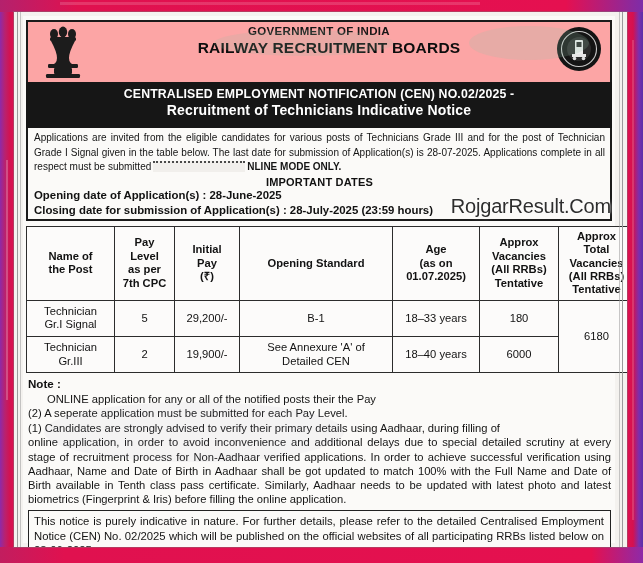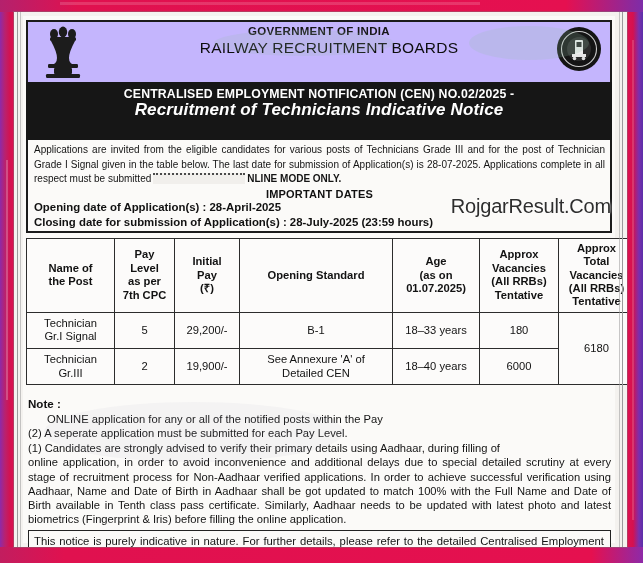--- a/index.html
+++ b/index.html
@@ -41,38 +41,38 @@
 
   #sheet{
     position:absolute;left:9px;top:4px;width:592px;height:527px;
     background:#fbfaf8;
   }
 
   
   .hdrbox{
     position:relative;margin:4px 3px 0 3px;
     border:2px solid #1b1b1b;border-bottom:none;
-    height:60px;background:#c4b5fd;
+    height:60px;background:#fca5a5;
   }
   .hdr-lines{position:absolute;left:0;right:0;top:2px;text-align:center;}
   .h-gov{font-size:11.5px;font-weight:bold;letter-spacing:.3px;color:#161616;line-height:14px;}
   .h-min{font-size:15px;font-weight:bold;letter-spacing:.2px;color:#111;line-height:19px;}
-  .h-rrb{font-size:15.5px;font-weight:normal;letter-spacing:.2px;color:#0d0d0d;line-height:20px;margin-left:20px;}
+  .h-rrb{font-size:15.5px;font-weight:bold;letter-spacing:.2px;color:#0d0d0d;line-height:20px;margin-left:20px;}
 
   .emblem{position:absolute;left:10px;top:3px;width:50px;height:56px;}
   .rrblogo{position:absolute;right:8px;top:4px;width:46px;height:46px;}
 
   
   .cenband{
     margin:0 3px;background:#161616;color:#fff;
     border:2px solid #161616;border-top:1px solid #161616;
-    padding:3px 0 20px 0;text-align:center;
+    padding:3px 0 8px 0;text-align:center;
   }
   .cen1{font-size:12.3px;font-weight:bold;letter-spacing:.15px;line-height:16px;}
-  .cen2{font-size:17px;font-weight:bold;letter-spacing:.15px;line-height:16px;font-style:italic;}
+  .cen2{font-size:14px;font-weight:bold;letter-spacing:.15px;line-height:16px;}
 
   
   .introbox{margin:0 3px;border:2px solid #1b1b1b;border-top:none;padding:3px 5px 1px 6px;background:#fbfaf8;}
   .intro{font-size:10px;line-height:14.6px;color:#141414;text-align:justify;}
   .intro b{font-weight:bold;}
   .blackout{
     display:inline-block;vertical-align:-2px;width:92px;height:9px;
     background:#f1efec;border-top:2px dotted #4a4a4a;margin:0 2px;
   }
   .impdates{text-align:center;font-size:11px;font-weight:bold;letter-spacing:.2px;margin-top:1px;color:#111;}
@@ -95,21 +95,21 @@
   table.cen td,table.cen th{
     border:1px solid #2c2c2c;color:#121212;text-align:center;vertical-align:middle;
   }
   table.cen th{font-size:11.2px;font-weight:bold;line-height:13.4px;padding:3px 1px;}
   table.cen td{font-size:11.2px;line-height:13.6px;padding:4px 2px;}
   .c0{width:85px;} .c1{width:57px;} .c2{width:62px;} .c3{width:150px;}
   .c4{width:84px;} .c5{width:76px;} .c6{width:73px;}
   .totcell{font-size:12px;}
 
   
-  .notewrap{margin:12px 4px 0 5px;}
+  .notewrap{margin:4px 4px 0 5px;}
   .notehead{font-size:11.6px;font-weight:bold;color:#111;line-height:14px;}
   .note{font-size:11.2px;line-height:14.1px;color:#141414;margin-top:.5px;
         padding-left:19px;text-indent:-19px;}
   .note3{text-align:justify;padding-left:0;text-indent:0;}
   .smudge{
     display:inline-block;background:#3a3a3a;height:6px;width:118px;
     vertical-align:1px;opacity:.82;border-radius:1px;
   }
 
   
@@ -175,21 +175,21 @@
       </div>
 
       <div class="cenband">
         <div class="cen1">CENTRALISED EMPLOYMENT NOTIFICATION (CEN) NO.02/2025 -</div>
         <div class="cen2">Recruitment of Technicians Indicative Notice</div>
       </div>
 
       <div class="introbox">
         <div class="intro"><span>Applications are invited from the eligible candidates for various posts of Technicians Grade III and for the post of Technician Grade I Signal given in the table below. The last date for submission of Application(s) is 28-07-2025.  Applications complete in all respect must be submitted</span><span class="blackout"></span><b>NLINE MODE ONLY.</b></div>
         <div class="impdates">IMPORTANT DATES</div>
-        <div class="dateline">Opening date of Application(s) : 28-April-2025</div>
+        <div class="dateline">Opening date of Application(s) : 28-June-2025</div>
         <div class="dateline">Closing date for submission of Application(s) : 28-July-2025 (23:59 hours)</div>
       </div>
 
       <table class="cen">
         <thead>
           <tr>
             <th class="c0">Name of<br>the Post</th>
             <th class="c1">Pay<br>Level<br>as per<br>7th CPC</th>
             <th class="c2">Initial<br>Pay<br>(₹)</th>
             <th class="c3">Opening Standard</th>
@@ -215,21 +215,21 @@
             <td>See Annexure 'A' of<br>Detailed CEN</td>
             <td>18–40 years</td>
             <td>6000</td>
           </tr>
         </tbody>
       </table>
 
       <div class="notewrap">
         <div class="notehead">Note :</div>
 
-        <div class="note" style="padding-left:19px;text-indent:0;"><span>ONLINE application for any or all of the notified posts within the Pay</span></div>
+        <div class="note" style="padding-left:19px;text-indent:0;"><span>ONLINE application for any or all of the notified posts their the Pay</span></div>
 
         <div class="note">(2) A seperate application  must be submitted for each Pay Level.</div>
 
         <div class="note note3"><span>(1) Candidates are strongly advised to verify their primary details using Aadhaar, during filling of</span></div>
         <div class="note note3">online application, in order to avoid inconvenience and additional delays due to special detailed scrutiny at every stage of recruitment process for Non-Aadhaar verified applications. In order to achieve successful verification using Aadhaar, Name and Date of Birth in Aadhaar shall be got updated to match 100% with the Full Name and Date of Birth available in Tenth class pass certificate. Similarly, Aadhaar needs to be updated with latest photo and latest biometrics (Fingerprint &amp; Iris) before filling the online application.</div>
       </div>
 
       <div class="footbox">
         <div class="foot">This notice is purely indicative in nature. For further details, please refer to the detailed Centralised Employment Notice (CEN) No. 02/2025 which will be published on the official websites of all participating RRBs listed below on 28-06-2025.</div>
       </div>

